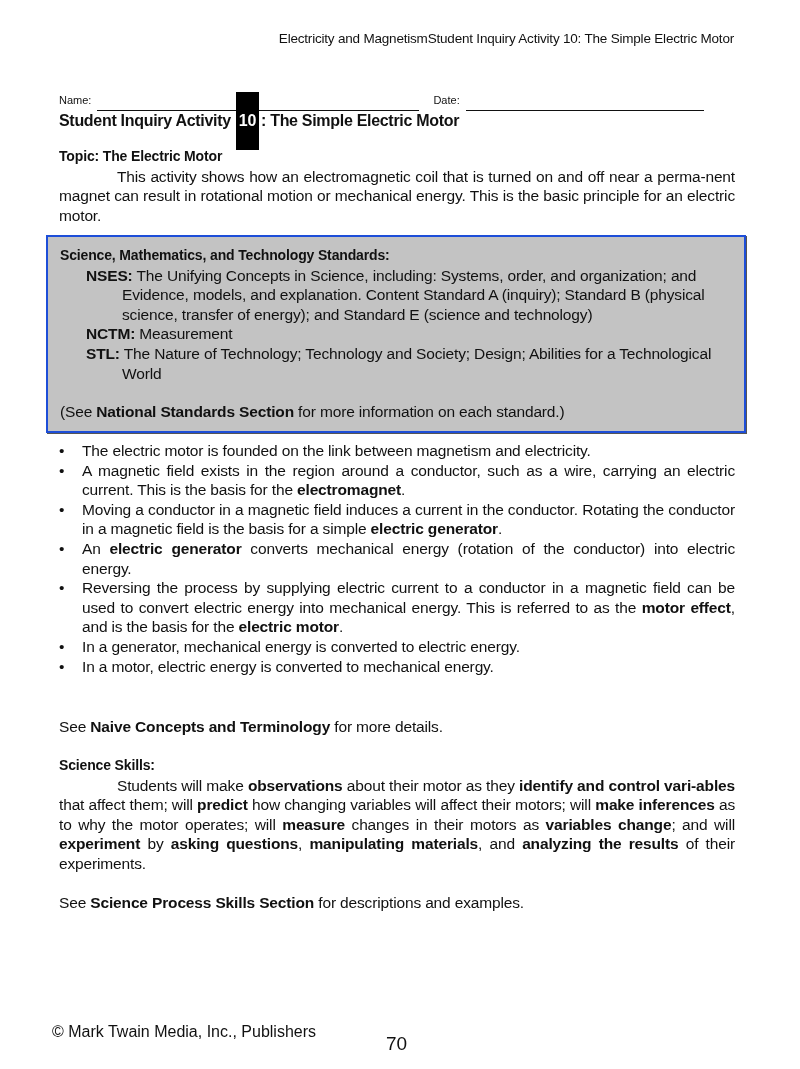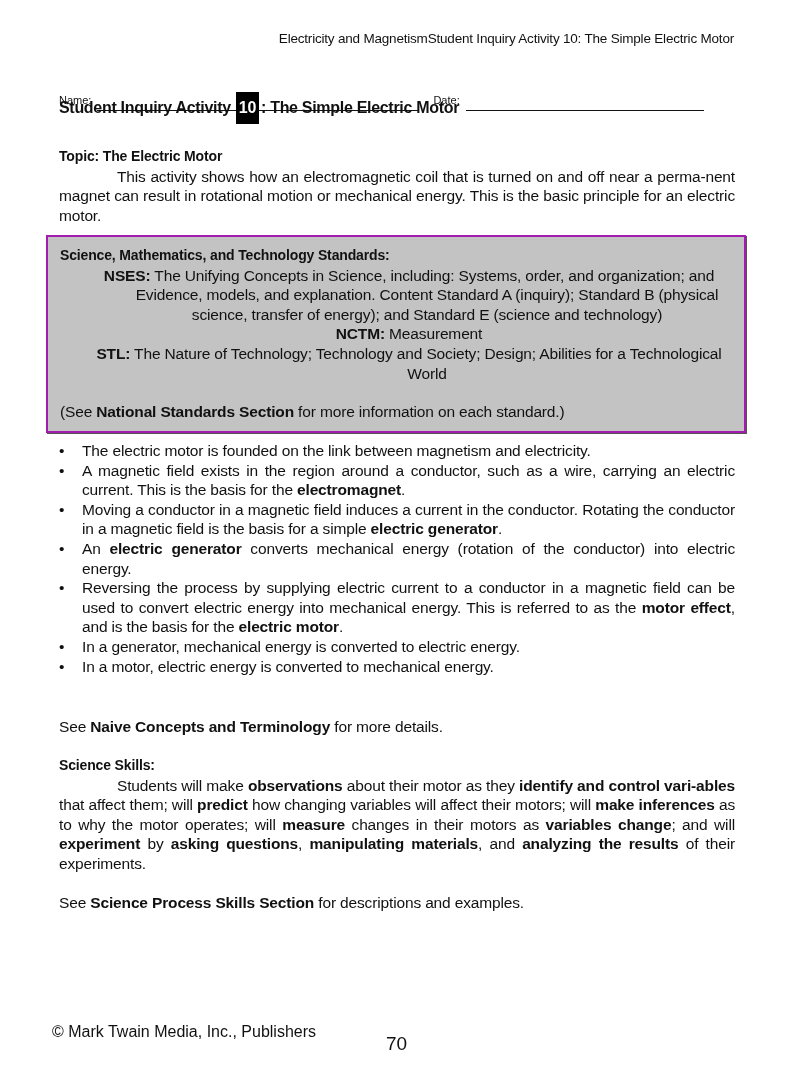--- a/index.html
+++ b/index.html
@@ -49,21 +49,21 @@
       font-weight: bold;
       letter-spacing: -0.3px;
       white-space: nowrap;
       display: flex;
       align-items: center;
     }
     .title-badge {
       display: inline-block;
       background: #000;
       color: #fff;
-      padding: 1px 3px;
+      padding: 14px 3px;
       margin: 0 2px 0 5px;
       line-height: 30px;
       text-align: right;
     }
     .content {
       position: absolute;
       left: 59px;
       width: 676px;
       font-size: 15.5px;
       line-height: 19.6px;
@@ -76,31 +76,30 @@
       line-height: 19.6px;
     }
     .indent { text-indent: 58px; text-align: justify; }
     .standards-box {
       position: absolute;
       top: 235px;
       left: 46px;
       width: 700px;
       height: 198px;
       background: #c3c3c3;
-      border: 2px solid #a21caf;
+      border: 2px solid #1d4ed8;
       box-shadow: 1px 1px 0 #555;
       padding: 9px 12px 0 12px;
       font-size: 15.5px;
       line-height: 19.6px;
       letter-spacing: -0.15px;
     }
     .std-item {
       padding-left: 62px;
       text-indent: -36px;
-      text-align: center;
     }
     .std-footer { margin-top: 19px; }
     .concepts { top: 441px; }
     ul.bullets { list-style: none; }
     ul.bullets li {
       position: relative;
       padding-left: 23px;
     }
     ul.bullets li::before {
       content: "\2022";

